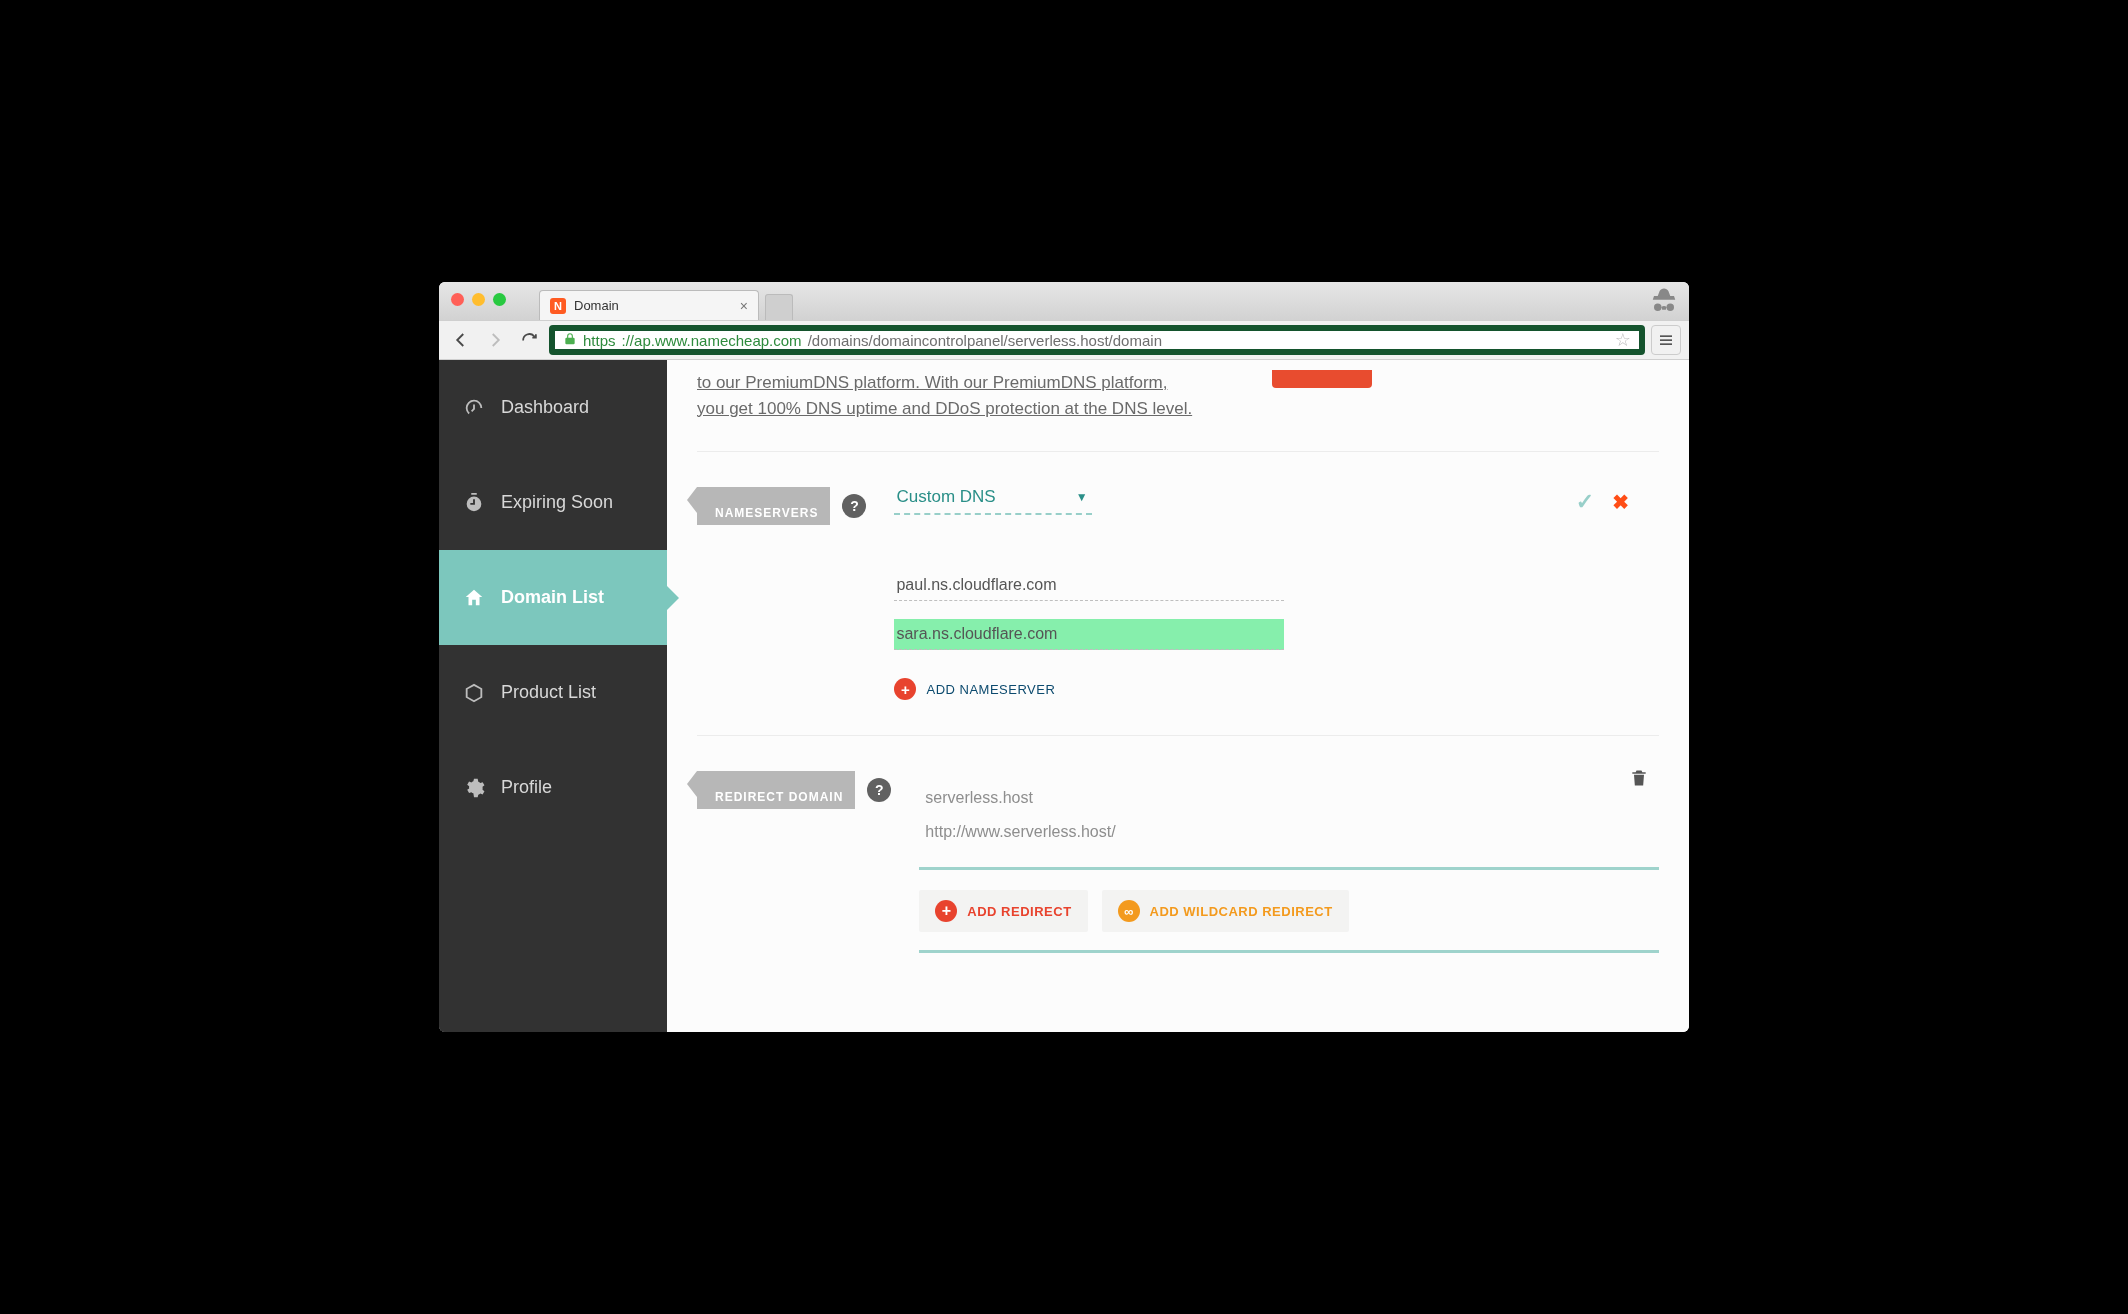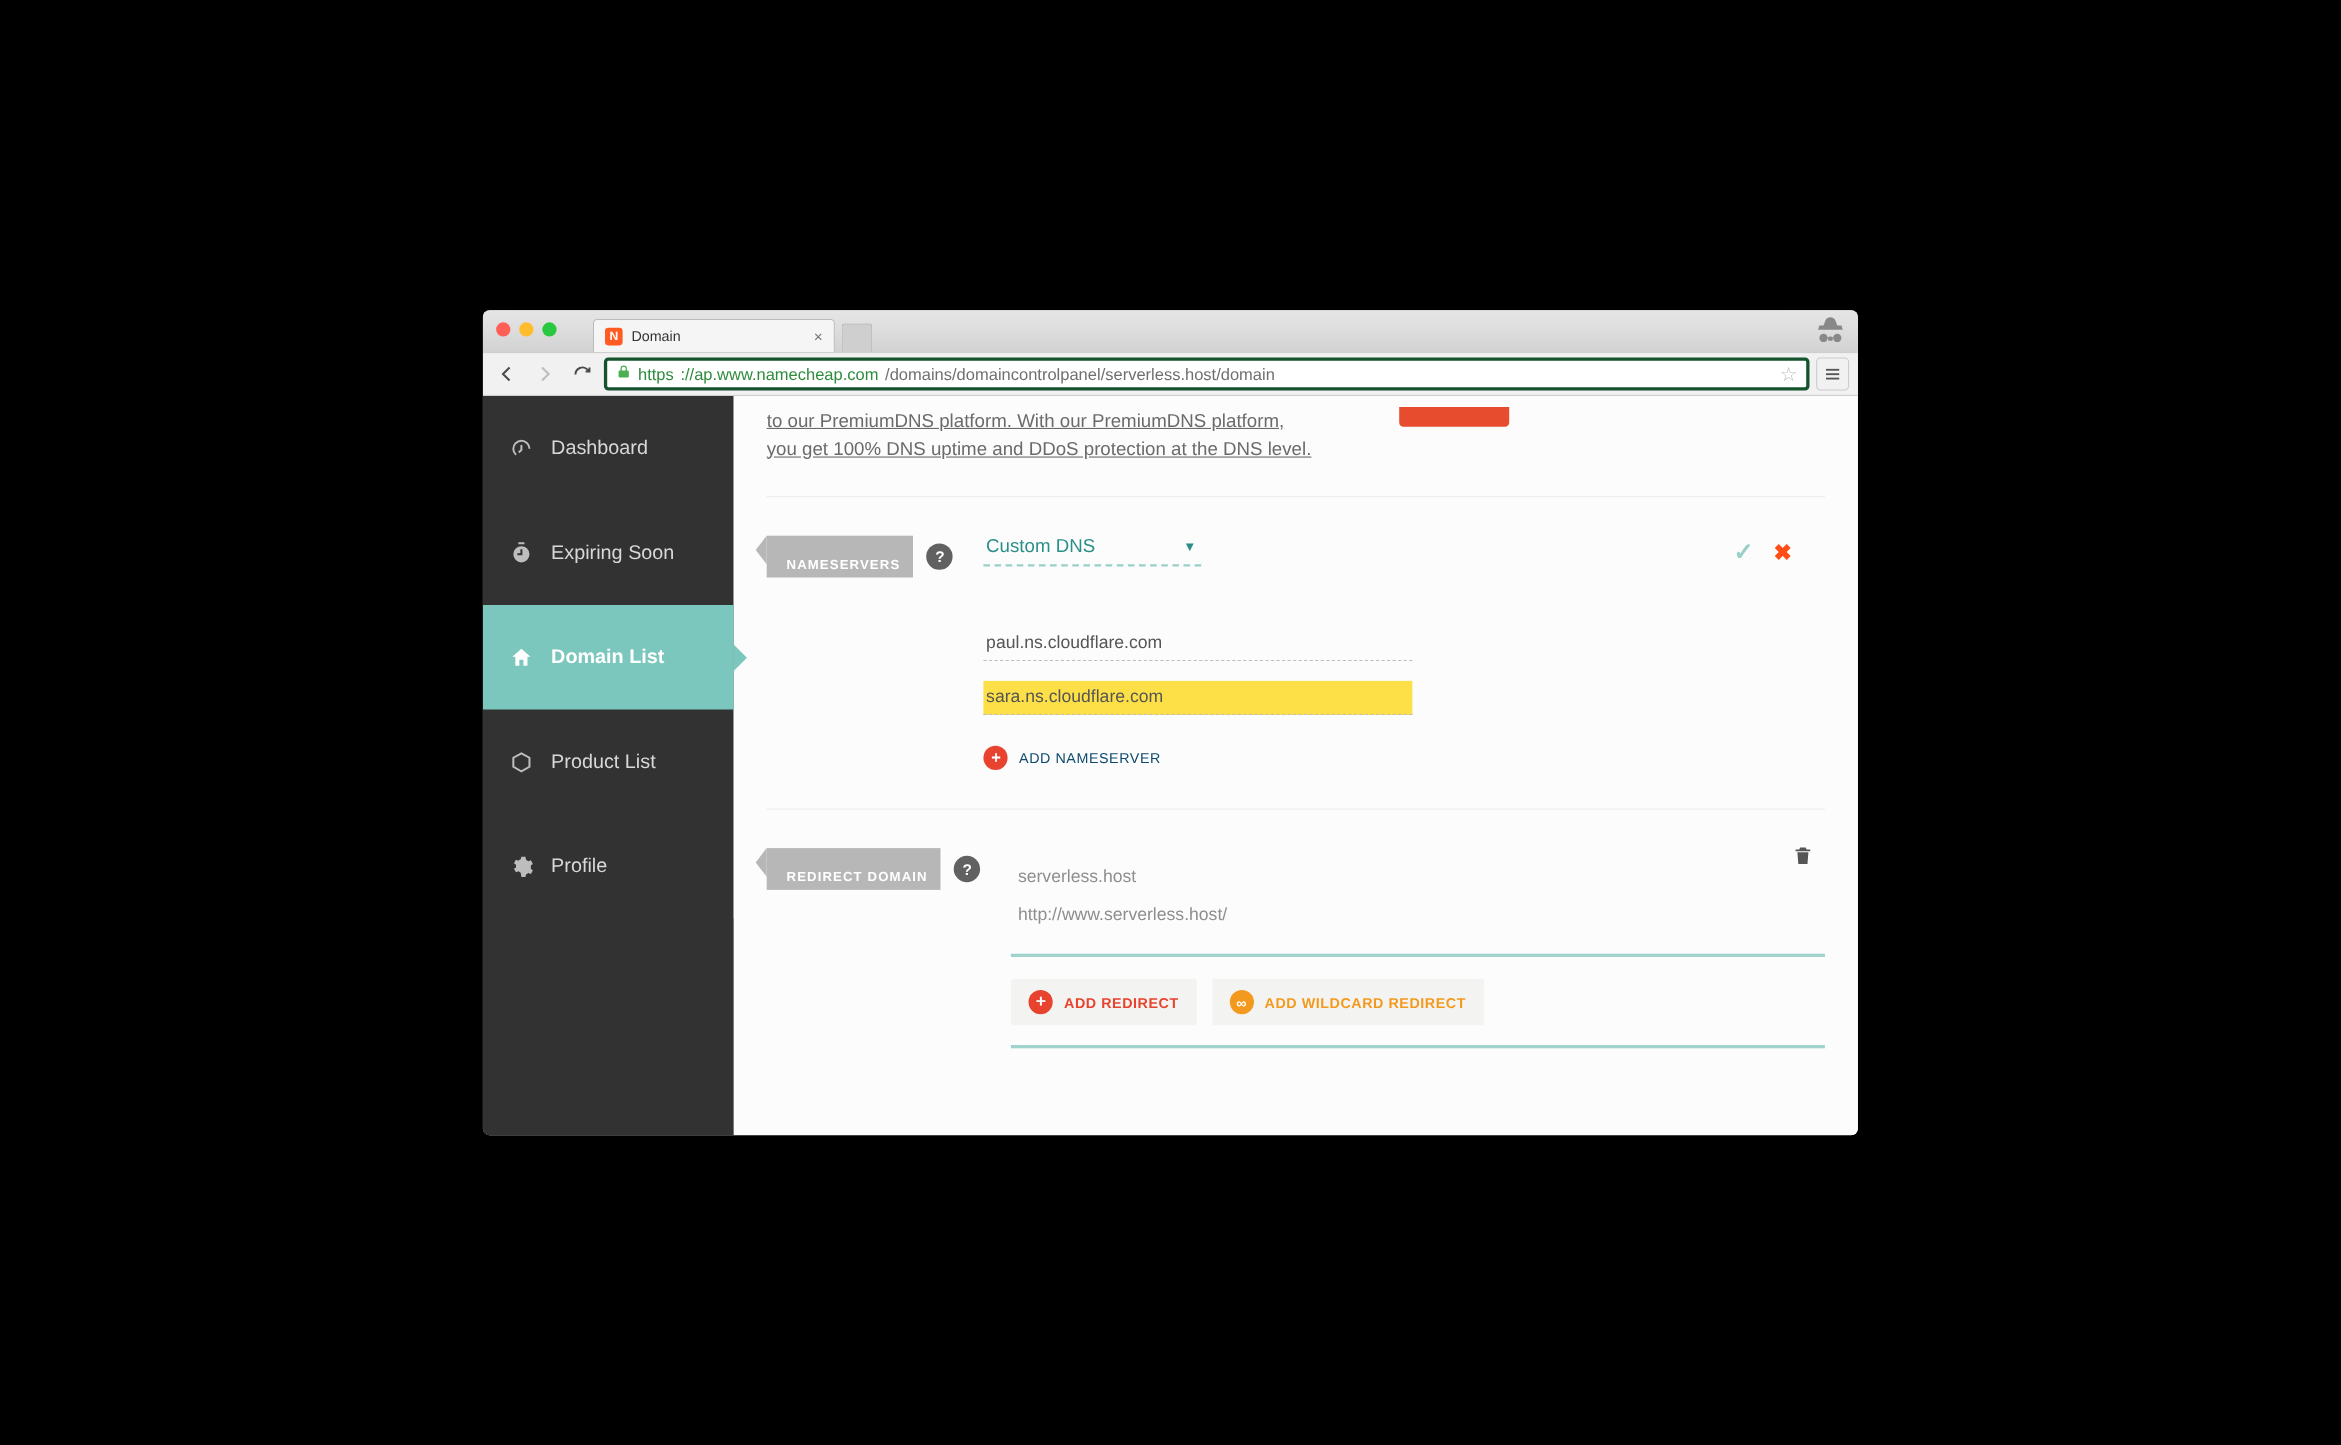--- a/index.html
+++ b/index.html
@@ -85,21 +85,21 @@
   }
   .navbtn {
     width: 28px; height: 28px; display:flex; align-items:center; justify-content:center;
     color:#4a4a4a; cursor:pointer;
   }
   .navbtn.disabled { color:#bdbdbd; cursor:default; }
   .omnibox {
     flex:1;
     height: 30px;
     background:#fff;
-    border:3px solid #14532d;
+    border:6px solid #14532d;
     border-radius: 4px;
     display:flex;
     align-items:center;
     padding: 0 8px;
     gap: 6px;
     font-size: 15px;
     color:#6f6f6f;
   }
   .omnibox .lock { color:#4caf50; }
   .omnibox .scheme { color:#2e8b3d; }
@@ -217,21 +217,21 @@
   .ns-inputs { margin-top:55px; }
   .ns-input {
     font-size:16px; color:#555;
     border:none; background:transparent;
     border-bottom: 1.5px dashed #bfbfbf;
     width: 390px;
     padding: 6px 2px;
     margin-bottom: 18px;
     display:block;
   }
-  .ns-input:last-of-type { background:#fde047; }
+  .ns-input:last-of-type { background:#86efac; }
   .add-link {
     display:inline-flex; align-items:center; gap:10px;
     margin-top:10px;
     cursor:pointer;
   }
   .plus-circle {
     width:22px;height:22px;border-radius:50%;
     background:#e8432e;color:#fff;
     display:flex;align-items:center;justify-content:center;
     font-weight:700; font-size:15px;

